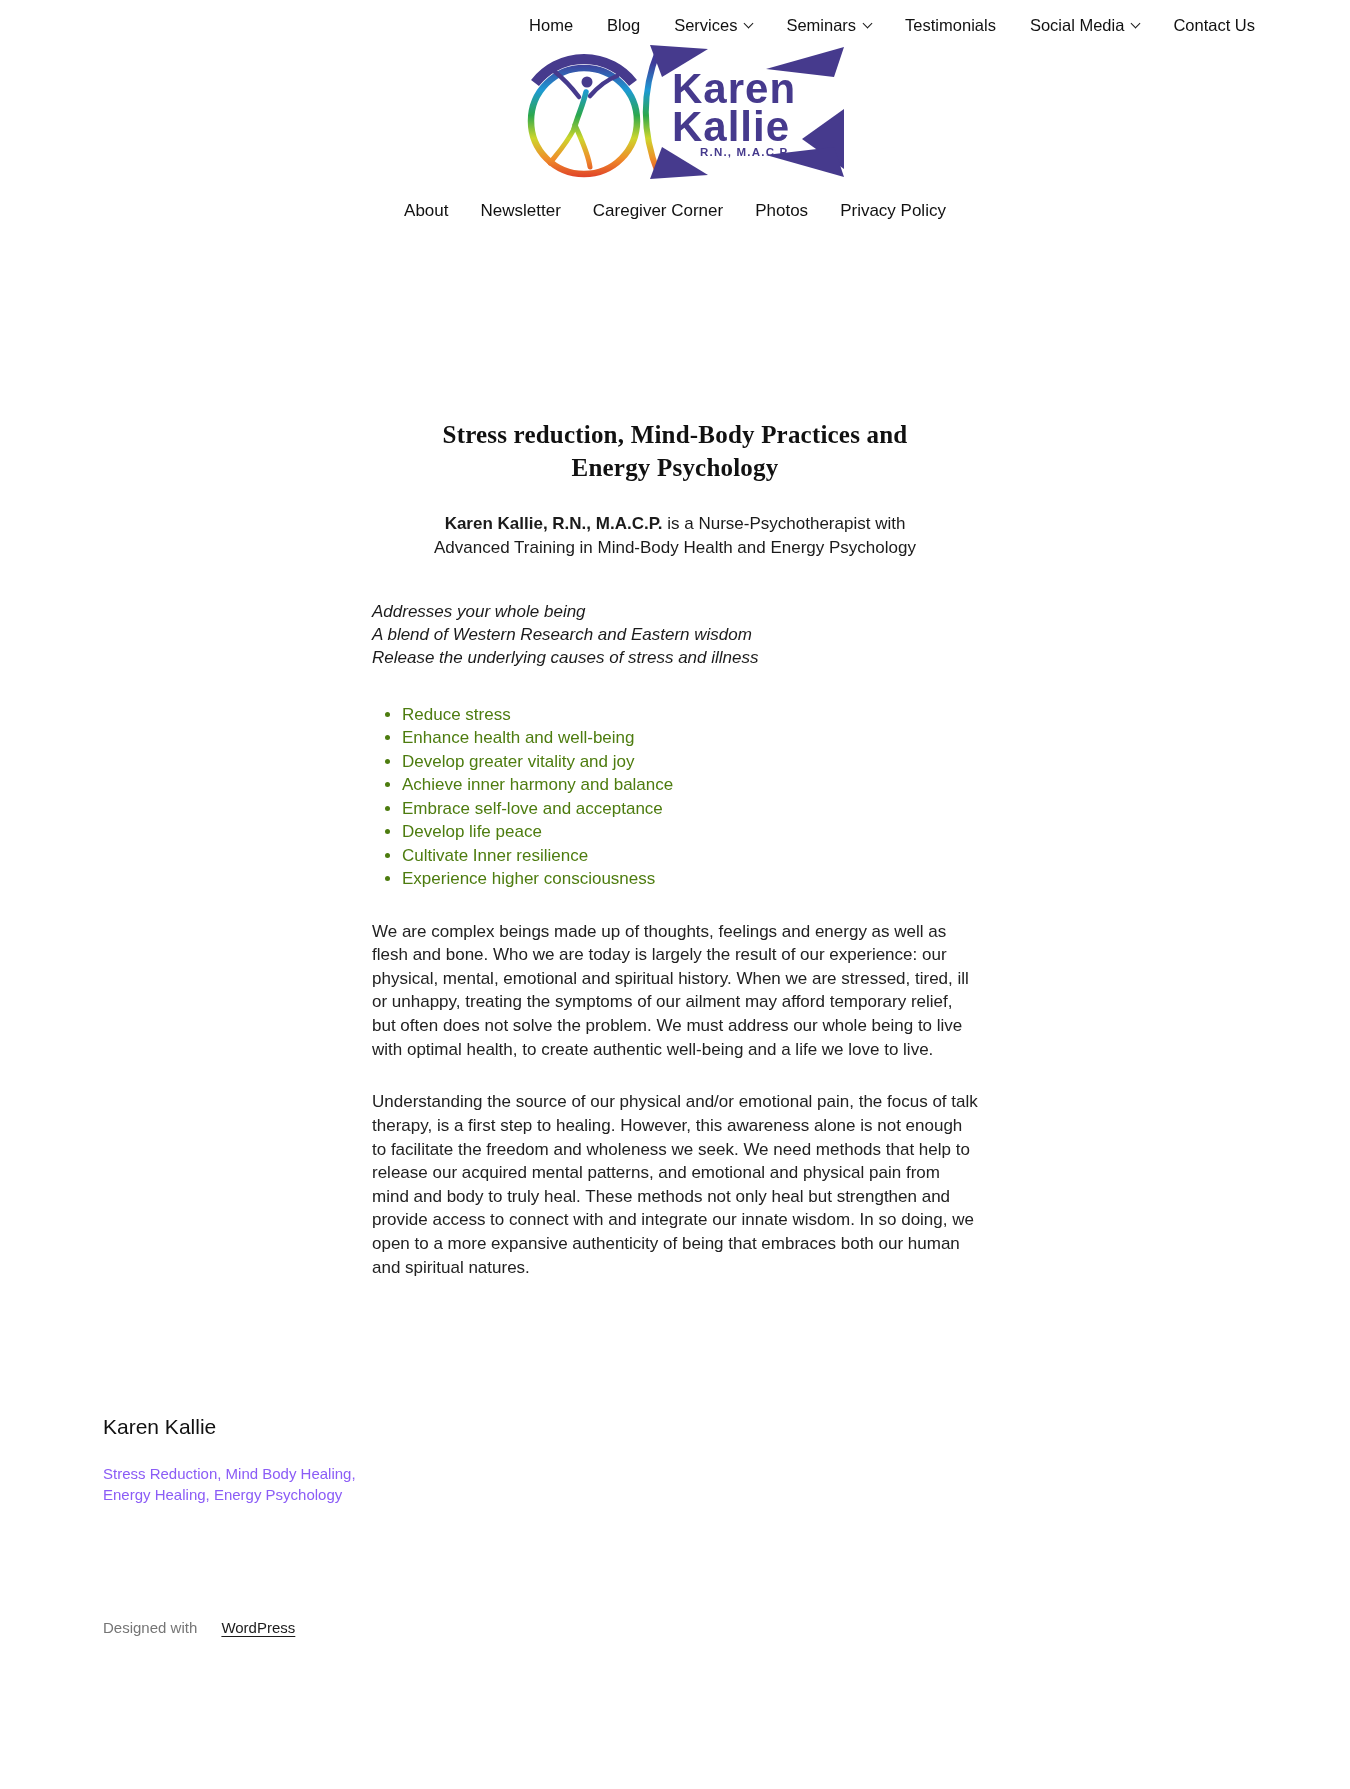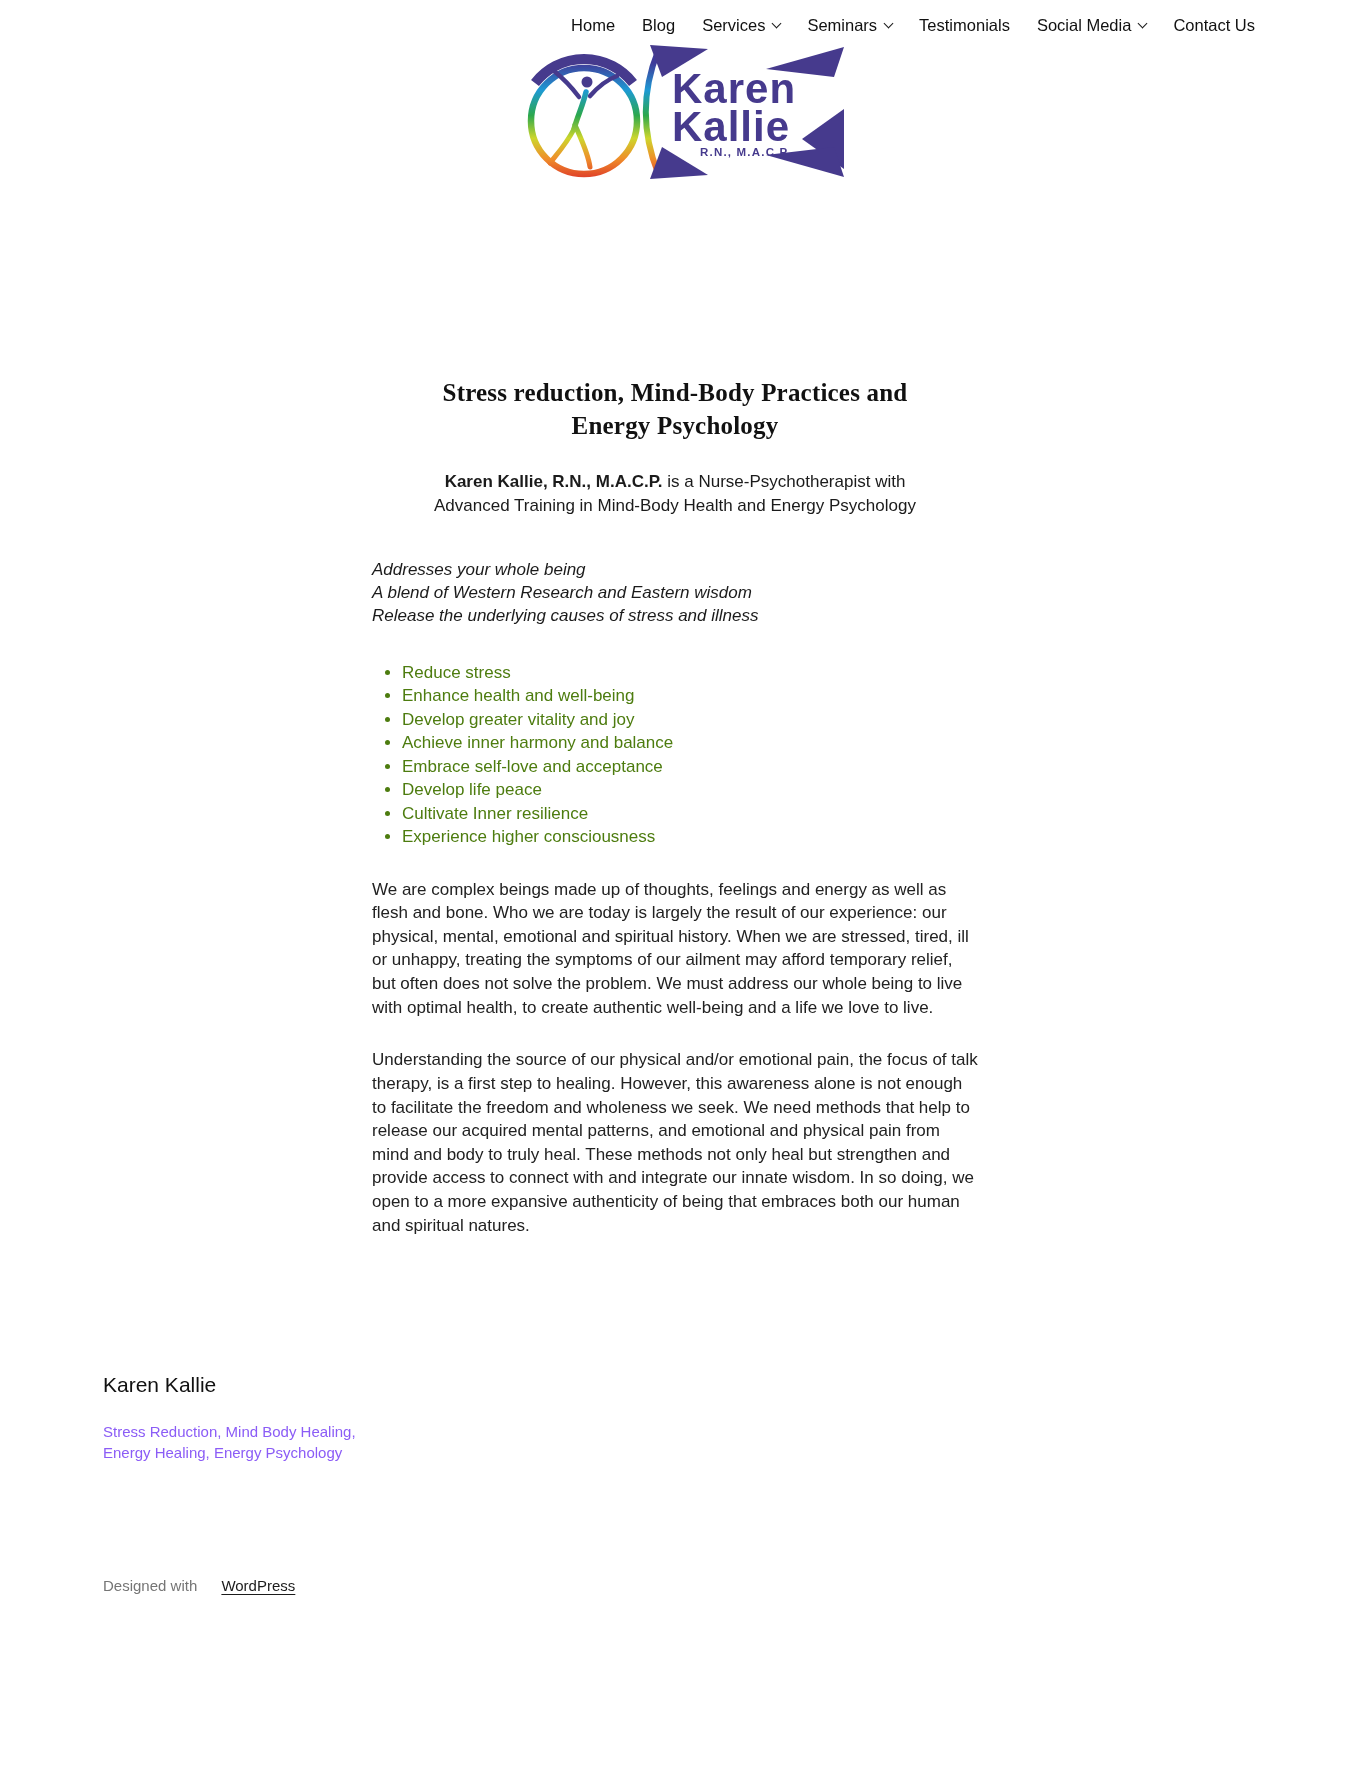--- a/index.html
+++ b/index.html
@@ -7,21 +7,21 @@
   body {
     width:1350px; min-height:1789px; background:#ffffff;
     font-family:"Liberation Sans", sans-serif; color:#1b1b1b;
   }
   a { cursor:pointer; }
 
   
   .site-header { max-width:1160px; margin:0 auto; padding-top:16px; }
   .top-nav {
     display:flex; justify-content:flex-end; align-items:center;
-    gap:27px; font-size:16.5px;
+    gap:34px; font-size:16.5px;
   }
   .top-nav .nav-link {
     color:#111; text-decoration:none; font-weight:500;
     display:inline-flex; align-items:center;
   }
   .chev {
     width:7px; height:7px;
     border-right:1.7px solid #1b1b1b; border-bottom:1.7px solid #1b1b1b;
     transform:rotate(45deg); display:inline-block;
     margin-left:8px; position:relative; top:-2px;
@@ -134,20 +134,27 @@
         <path d="M74,84 C67,98 58,108 50,118" fill="none" stroke="url(#rainbowV)" stroke-width="5" stroke-linecap="round"></path>
         <path d="M75,80 C82,96 88,108 90,122" fill="none" stroke="url(#rainbowV)" stroke-width="5" stroke-linecap="round"></path>
 
         <text x="172" y="58" font-size="42" font-weight="600" letter-spacing="1" fill="#463a8d" font-family="Liberation Sans, sans-serif">Karen</text>
         <text x="172" y="96" font-size="42" font-weight="600" letter-spacing="1" fill="#463a8d" font-family="Liberation Sans, sans-serif">Kallie</text>
         <text x="200" y="111" font-size="11.5" font-weight="700" letter-spacing="1.2" fill="#463a8d" font-family="Liberation Sans, sans-serif">R.N., M.A.C.P</text>
       </svg>
     </a>
   </div>
 
+  <nav class="secondary-nav">
+    <a class="nav-link">About</a>
+    <a class="nav-link">Newsletter</a>
+    <a class="nav-link">Caregiver Corner</a>
+    <a class="nav-link">Photos</a>
+    <a class="nav-link">Privacy Policy</a>
+  </nav>
 </header>
 
 <main>
   <h1 class="page-title"><span class="u">Stress reduction</span><span>, </span><span class="u">Mind-Body Practices</span><span> and </span><span class="u">Energy Psychology</span></h1>
 
   <p class="intro"><span class="intro-name">Karen Kallie, R.N., M.A.C.P.</span><span> is a Nurse-Psychotherapist with Advanced Training in Mind-Body Health and Energy Psychology</span></p>
 
   <div class="taglines">
     <div>Addresses your whole being</div>
     <div>A blend of Western Research and Eastern wisdom</div>

